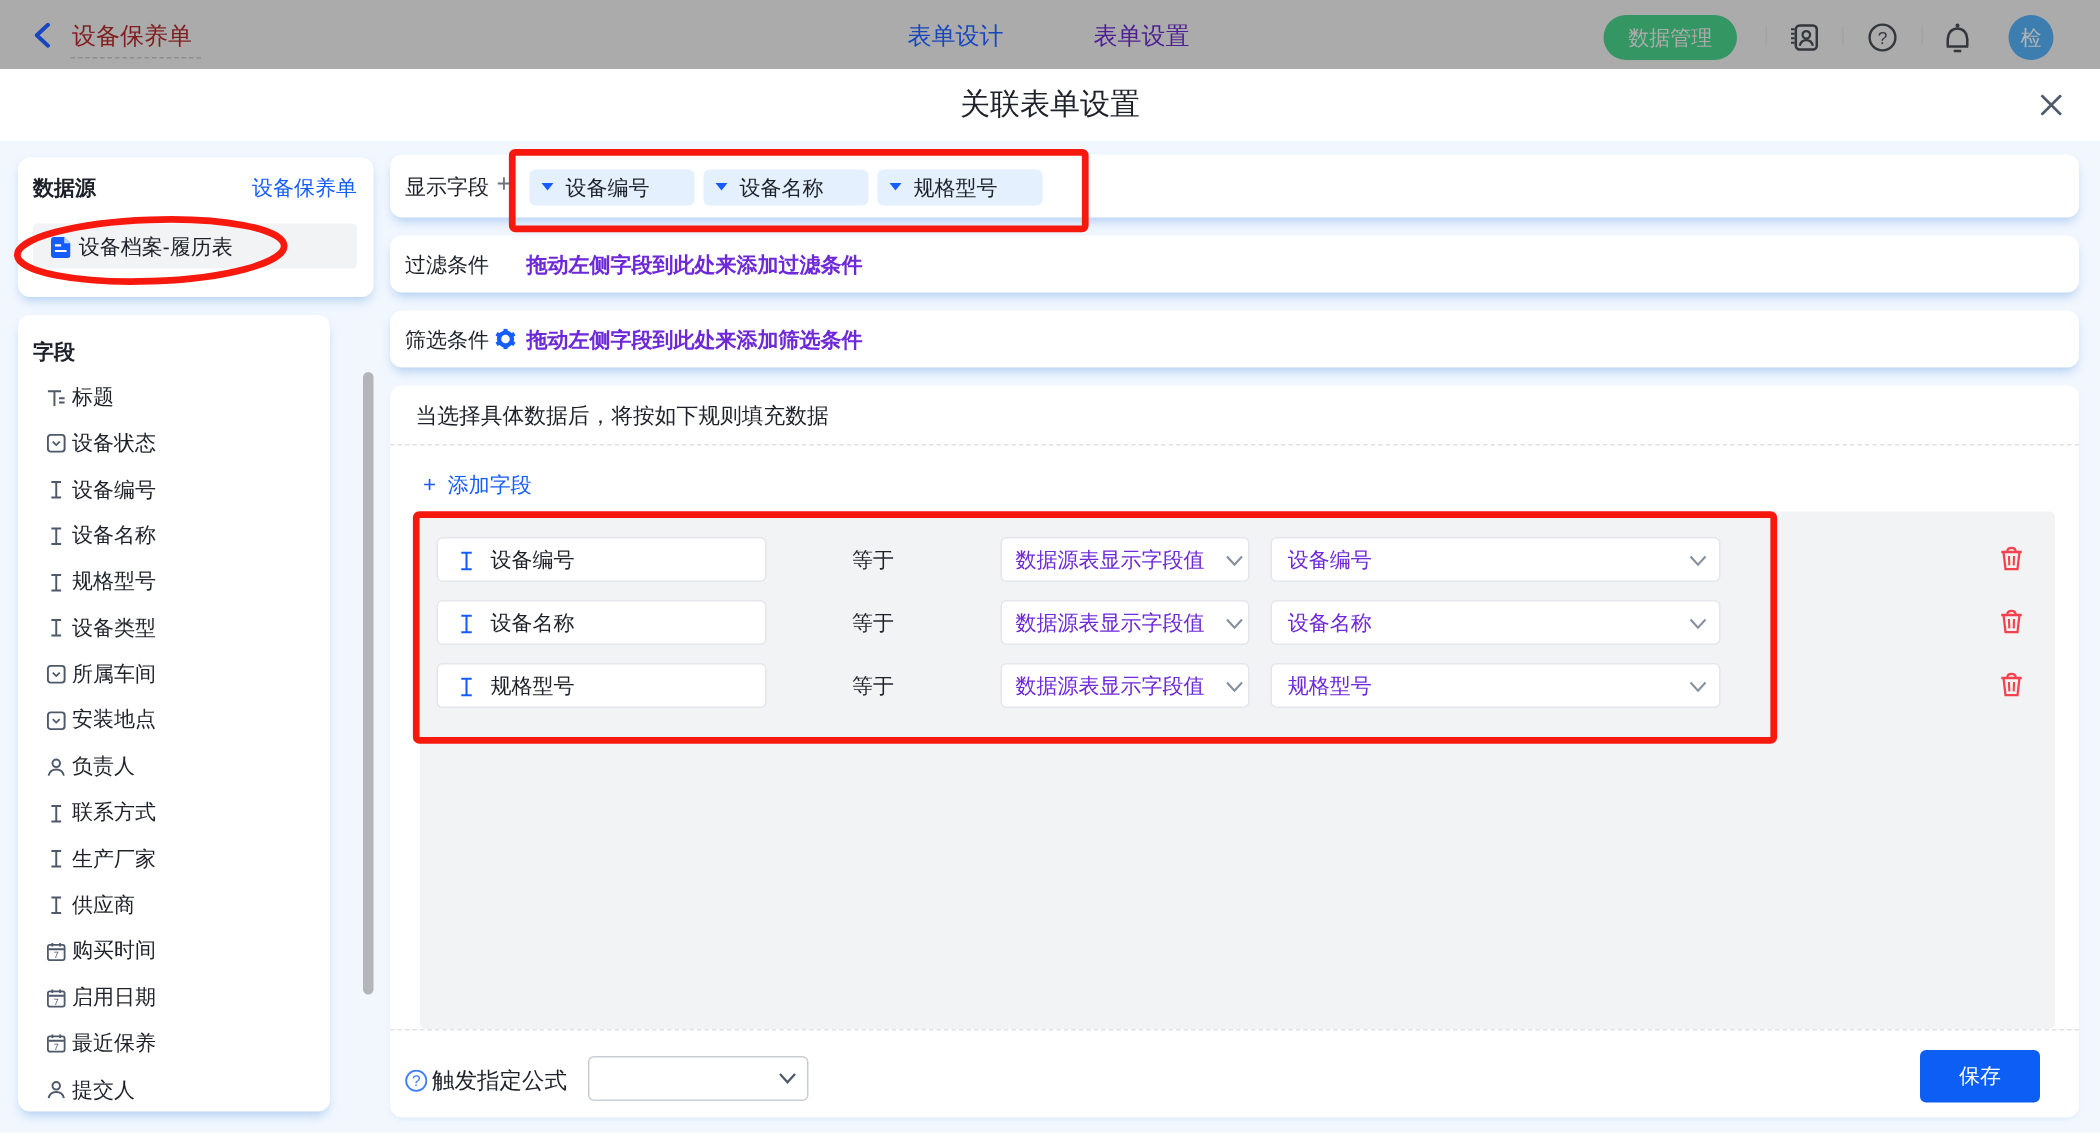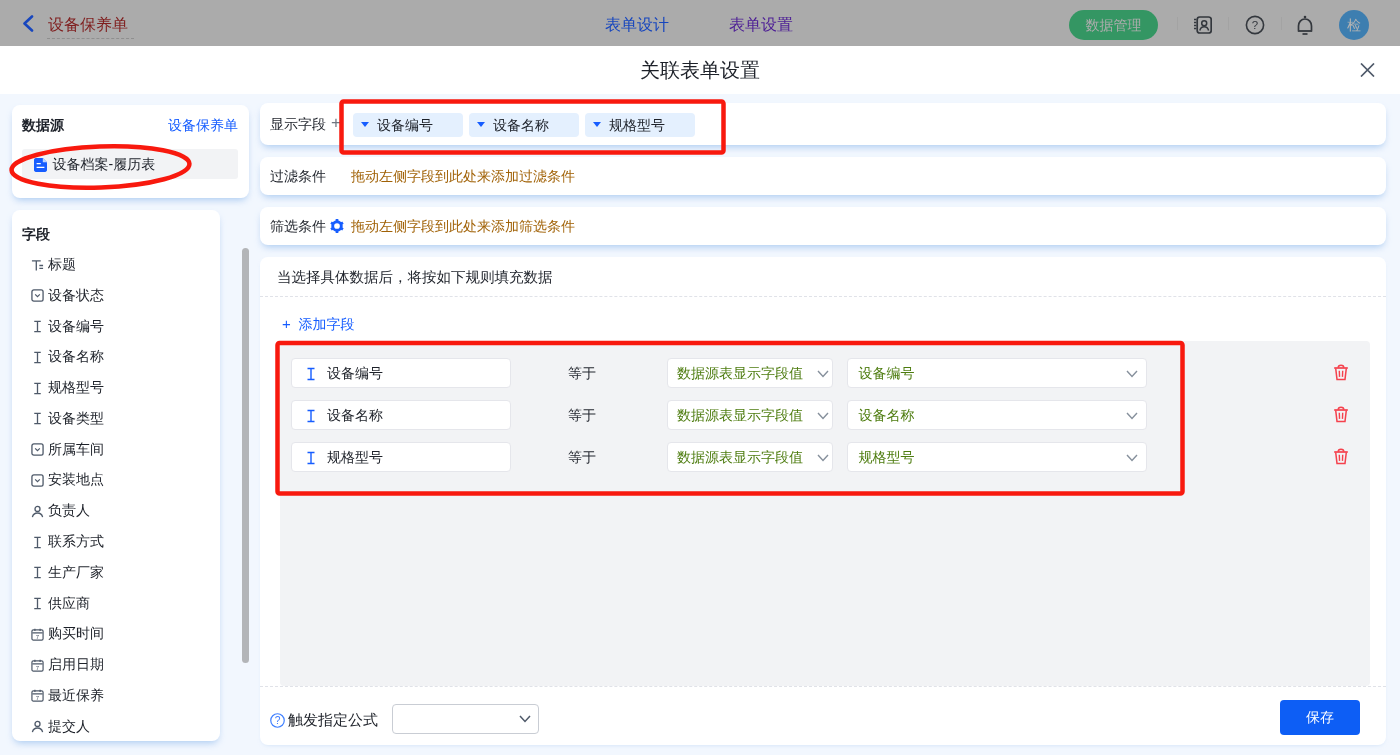--- a/index.html
+++ b/index.html
@@ -35,36 +35,36 @@
 .fitem { position:absolute; left:18.5px; height:31px; display:flex; align-items:center; font-size:14px; color:#1D2129; }
 .fitem svg { margin-right:4.5px; }
 #scrollbar { position:absolute; left:229.5px; top:38px; width:7.5px; height:415px; background:#B3B5B8; border-radius:4px; }
 
 
 .rrow { position:absolute; left:260px; width:1126px; background:#fff; border-radius:8px; box-shadow:0 4px 7px -2px rgba(150,190,238,0.75); }
 #row1 { top:103px; height:42px; }
 #row2 { top:157px; height:38px; }
 #row3 { top:207px; height:38px; }
 .rlabel { position:absolute; left:10px; font-size:14px; color:#1D2129; }
-.phold { position:absolute; left:91px; font-size:14px; color:#a16207; }
+.phold { position:absolute; left:91px; font-size:14px; color:#6d28d9;font-weight:bold; }
 .chip { position:absolute; top:10px; width:110px; height:24px; background:#E4F0FE; border-radius:4px; font-size:14px; color:#1D2129; line-height:24px; }
 .chip .tri { position:absolute; left:8px; top:9px; width:0; height:0; border-left:4.5px solid transparent; border-right:4.5px solid transparent; border-top:5.5px solid #165DFF; }
 .chip .ct { position:absolute; left:24px; top:0; }
 
 
 #card4 { left:260px; top:257px; width:1126px; height:488px; background:#fff; border-radius:8px; box-shadow:0 2px 5px -3px rgba(150,190,238,0.6) !important; }
 #c4txt { position:absolute; left:17px; top:11px; font-size:14.5px; color:#1D2129; }
 .dashline { position:absolute; left:0; width:1126px; border-top:1px dashed #E0E2E8; }
 #addf { position:absolute; left:22px; top:58px; font-size:14px; color:#165DFF; }
 #grayarea { position:absolute; left:20px; top:84px; width:1090px; height:345px; background:#F2F3F5; border-radius:4px; }
 .rulerow { position:absolute; left:11px; height:30px; }
 .inbox { position:absolute; left:0; top:0; width:220px; height:30px; background:#fff; border:1px solid #E5E6EB; border-radius:4px; }
 .inbox .it { position:absolute; left:35px; top:6px; font-size:14px; color:#1D2129; }
 .eq { position:absolute; left:277px; top:7px; font-size:14px; color:#1D2129; }
-.dd { position:absolute; top:0; height:30px; background:#fff; border:1px solid #E5E6EB; border-radius:4px; font-size:14px; color:#4d7c0f; }
+.dd { position:absolute; top:0; height:30px; background:#fff; border:1px solid #E5E6EB; border-radius:4px; font-size:14px; color:#6d28d9; }
 .dd .dt { position:absolute; left:9px; top:6px; }
 .dd1 { left:376px; width:166px; }
 .dd2 { left:556px; width:300px; }
 .trash { position:absolute; left:1042px; top:6px; }
 #footer { position:absolute; left:0; top:429px; width:1126px; height:59px; border-top:1px dashed #E0E2E8; }
 #ftxt { position:absolute; left:28px; top:24px; font-size:15px; color:#1D2129; }
 #fdd { position:absolute; left:132px; top:17px; width:147px; height:30px; border:1px solid #C9CDD4; border-radius:4px; background:#fff; }
 #savebtn { position:absolute; left:1020px; top:13px; width:80px; height:35px; background:#0D5EF5; border-radius:4px; color:#fff; font-size:14px; text-align:center; line-height:35px; }
 
 

